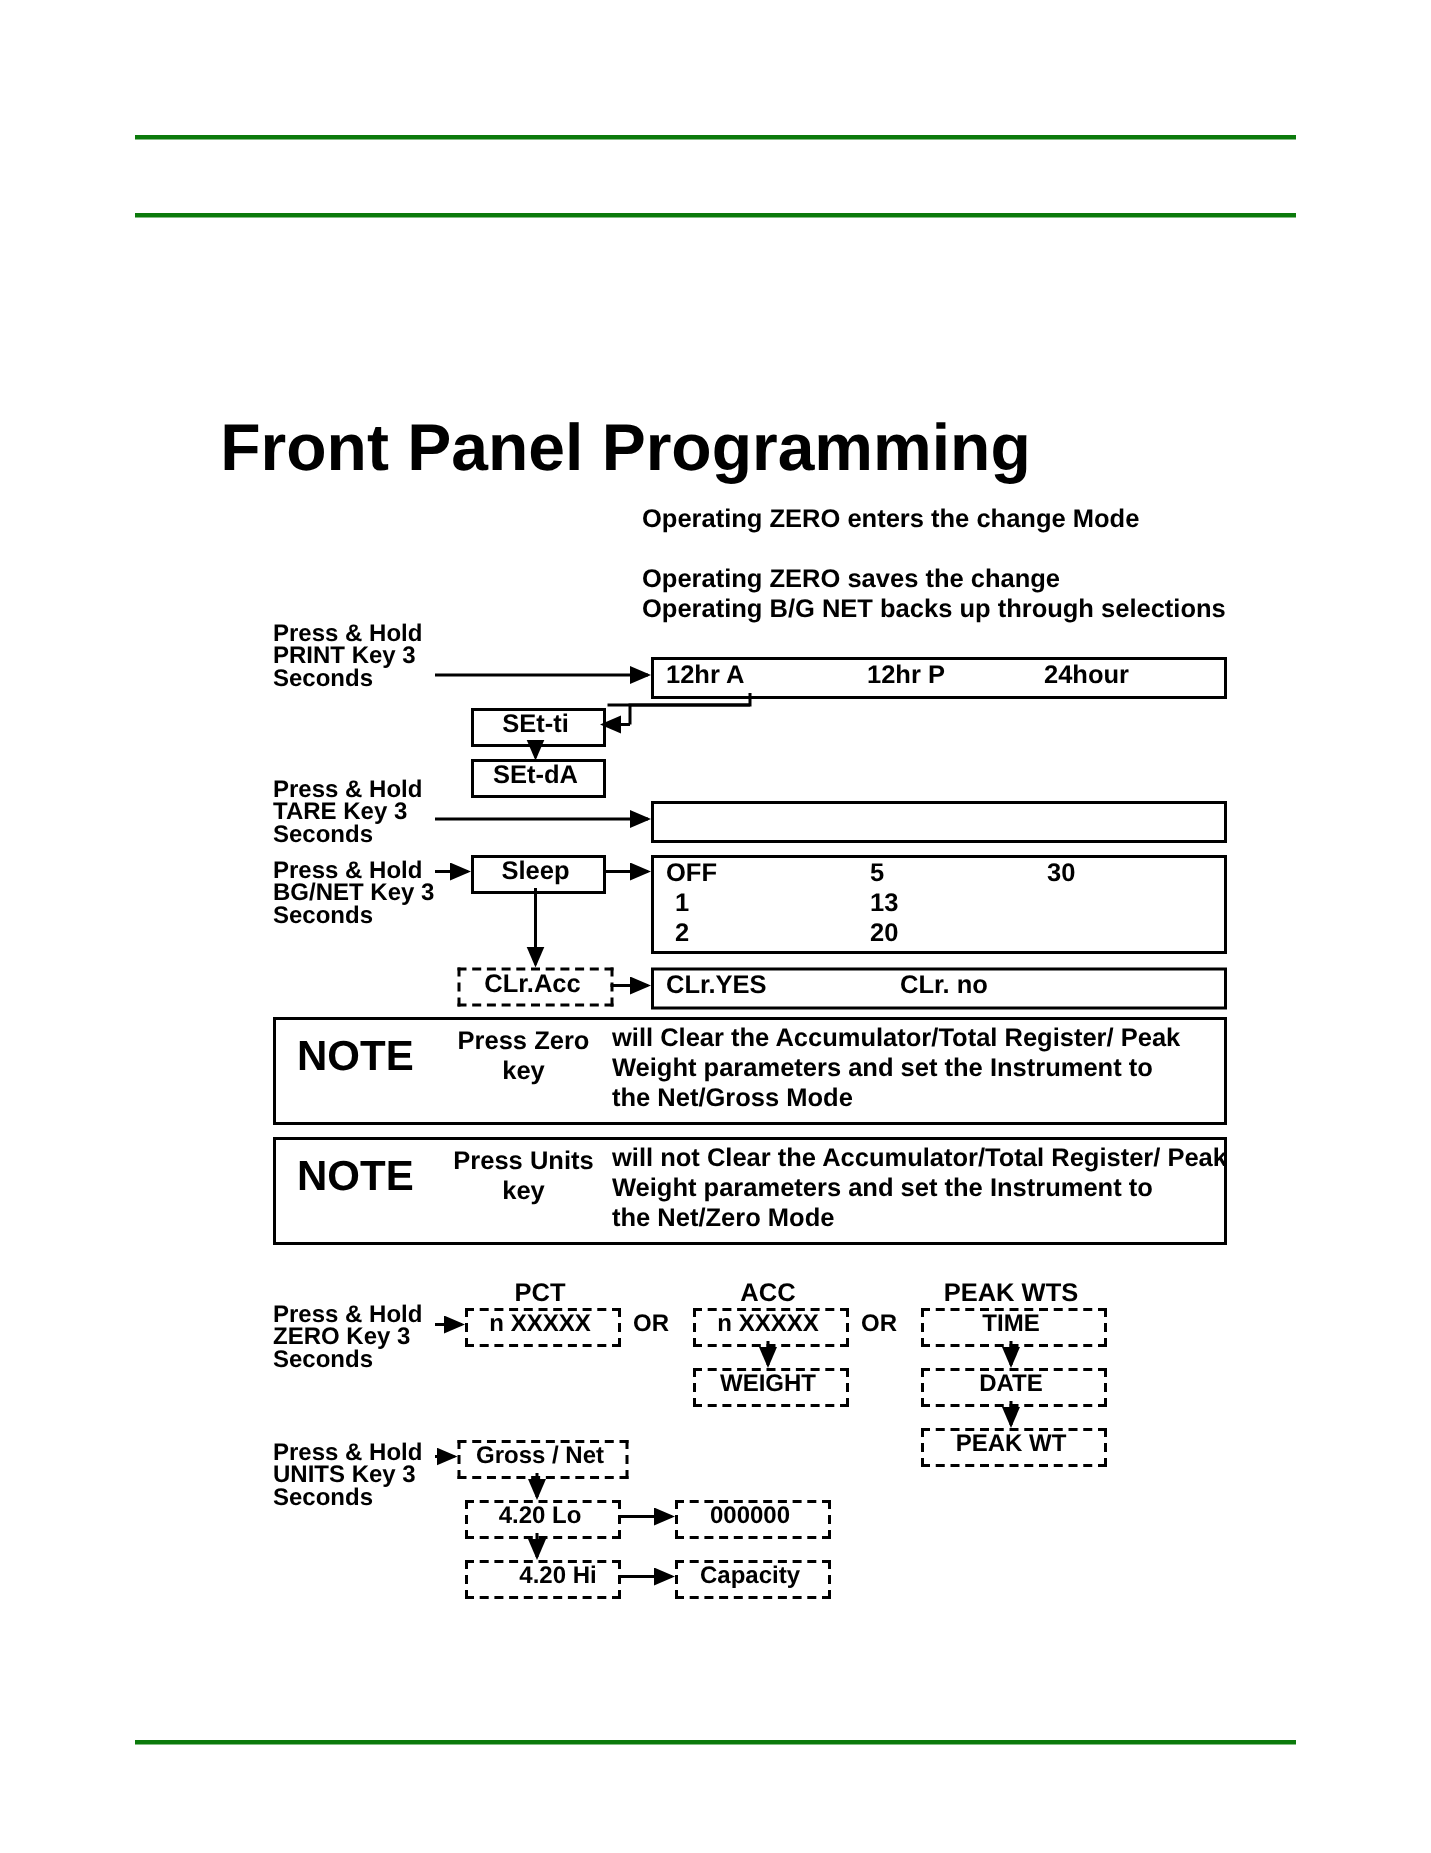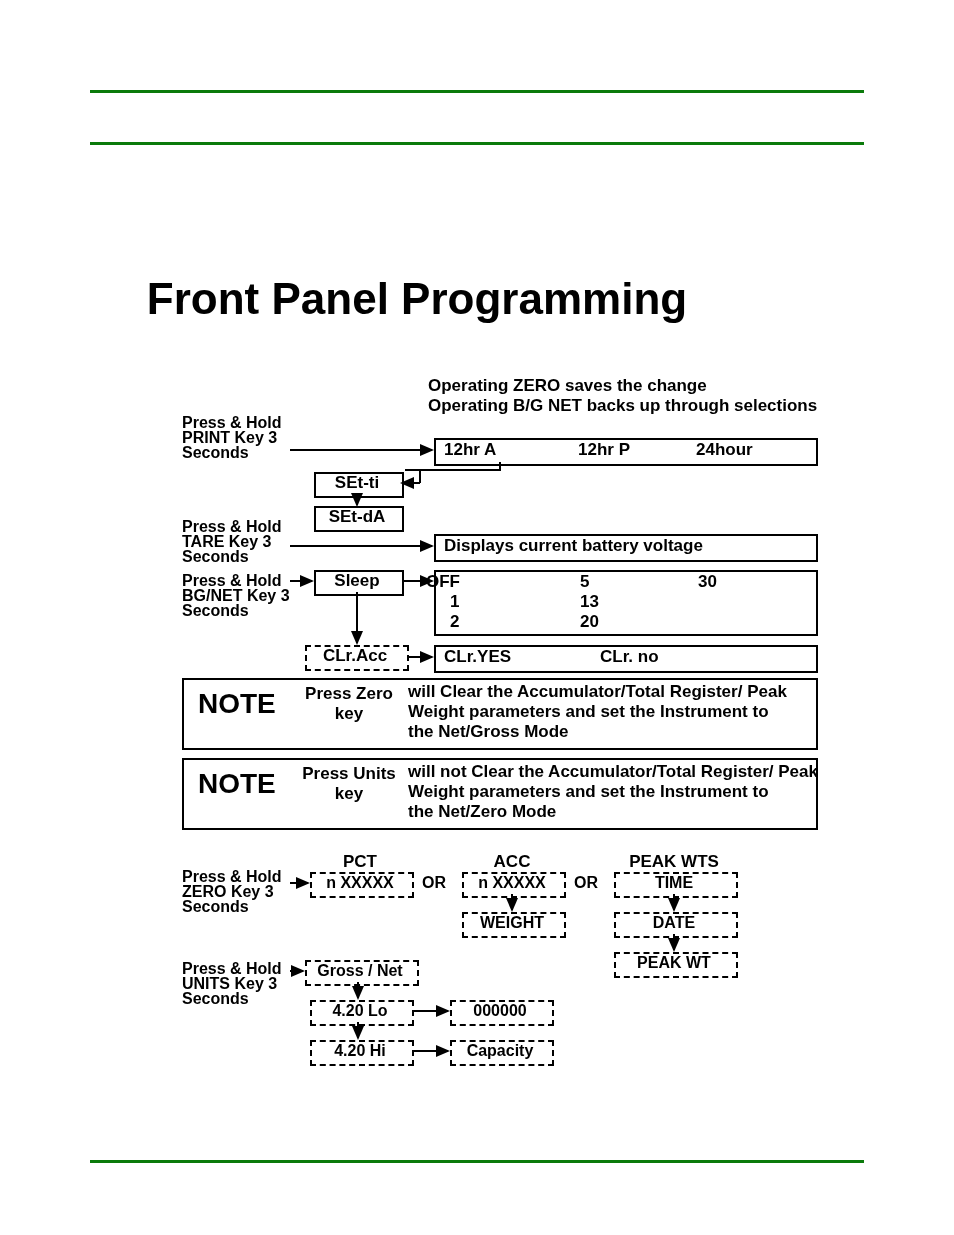--- a/index.html
+++ b/index.html
@@ -64,20 +64,21 @@
 <body>
 
 <div class="page">
 
   <div class="rule" style="top:90px"></div>
   <div class="rule" style="top:142px"></div>
   <div class="rule" style="top:1160px"></div>
 
   <div class="title" style="top:274px">Front Panel Programming</div>
 
+  <div class="abs bold fs17" style="left:428px; top:336px">Operating ZERO enters the change Mode</div>
   <div class="abs bold fs17" style="left:428px; top:376px">Operating ZERO saves the change</div>
   <div class="abs bold fs17" style="left:428px; top:396px">Operating B/G NET backs up through selections</div>
 
   <div class="abs bold fs16" style="left:182px; top:414px">Press &amp; Hold</div>
   <div class="abs bold fs16" style="left:182px; top:429px">PRINT Key 3</div>
   <div class="abs bold fs16" style="left:182px; top:444px">Seconds</div>
 
   <div class="abs bold fs16" style="left:182px; top:518px">Press &amp; Hold</div>
   <div class="abs bold fs16" style="left:182px; top:533px">TARE Key 3</div>
   <div class="abs bold fs16" style="left:182px; top:548px">Seconds</div>
@@ -99,27 +100,26 @@
   <div class="txt bold fs17" style="left:578px; top:440px">12hr P</div>
   <div class="txt bold fs17" style="left:696px; top:440px">24hour</div>
 
   <div class="solidBox" style="left:314px; top:472px; width:86px; height:22px"></div>
   <div class="txt bold fs17 center" style="left:314px; top:473px; width:86px">SEt-ti</div>
 
   <div class="solidBox" style="left:314px; top:506px; width:86px; height:22px"></div>
   <div class="txt bold fs17 center" style="left:314px; top:507px; width:86px">SEt-dA</div>
 
   <div class="solidBox" style="left:434px; top:534px; width:380px; height:24px"></div>
-  <div class="txt bold fs17" style="left:444px; top:536px">Displays current battery voltage</div>
 
   <div class="solidBox" style="left:314px; top:570px; width:86px; height:22px"></div>
   <div class="txt bold fs17 center" style="left:314px; top:571px; width:86px">Sleep</div>
 
   <div class="solidBox" style="left:434px; top:570px; width:380px; height:62px"></div>
-  <div class="txt bold fs17" style="left:426px; top:572px">OFF</div>
+  <div class="txt bold fs17" style="left:444px; top:572px">OFF</div>
   <div class="txt bold fs17" style="left:580px; top:572px">5</div>
   <div class="txt bold fs17" style="left:698px; top:572px">30</div>
   <div class="txt bold fs17" style="left:450px; top:592px">1</div>
   <div class="txt bold fs17" style="left:580px; top:592px">13</div>
   <div class="txt bold fs17" style="left:450px; top:612px">2</div>
   <div class="txt bold fs17" style="left:580px; top:612px">20</div>
 
   <div class="dashBox" style="left:305px; top:645px; width:100px; height:22px"></div>
   <div class="txt bold fs17 center" style="left:305px; top:646px; width:100px">CLr.Acc</div>
 
@@ -172,21 +172,21 @@
   <div class="dashBox" style="left:305px; top:960px; width:110px; height:22px"></div>
   <div class="txt bold fs16 center" style="left:305px; top:962px; width:110px">Gross / Net</div>
 
   <div class="dashBox" style="left:310px; top:1000px; width:100px; height:22px"></div>
   <div class="txt bold fs16 center" style="left:310px; top:1002px; width:100px">4.20 Lo</div>
 
   <div class="dashBox" style="left:450px; top:1000px; width:100px; height:22px"></div>
   <div class="txt bold fs16 center" style="left:450px; top:1002px; width:100px">000000</div>
 
   <div class="dashBox" style="left:310px; top:1040px; width:100px; height:22px"></div>
-  <div class="txt bold fs16 center" style="left:310px; top:1042px; width:100px">4.20 Hi</div>
+  <div class="txt bold fs16 center" style="left:322px; top:1042px; width:100px">4.20 Hi</div>
 
   <div class="dashBox" style="left:450px; top:1040px; width:100px; height:22px"></div>
   <div class="txt bold fs16 center" style="left:450px; top:1042px; width:100px">Capacity</div>
 
   <svg class="arrows" viewBox="0 0 954 1235">
     <defs>
       <marker id="ah" markerWidth="8" markerHeight="8" refX="6" refY="3" orient="auto">
         <path d="M0,0 L7,3 L0,6 Z" fill="#000"></path>
       </marker>
     </defs>

